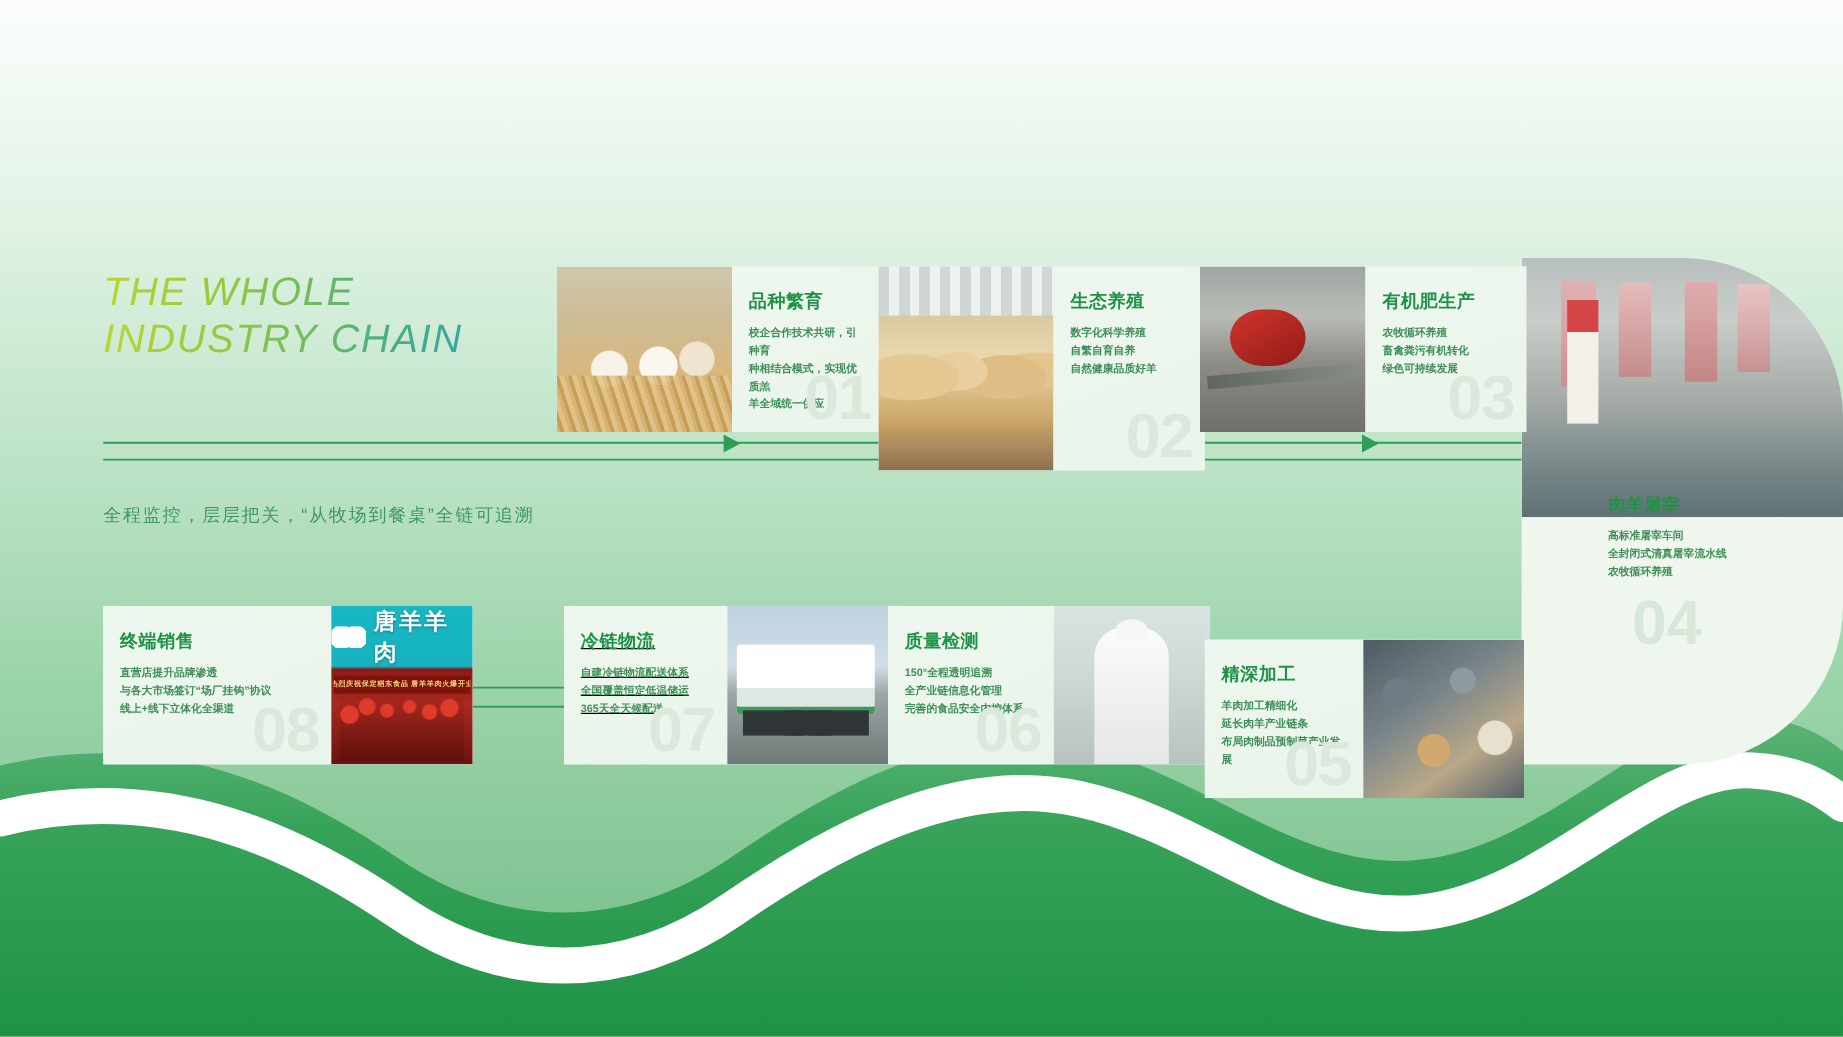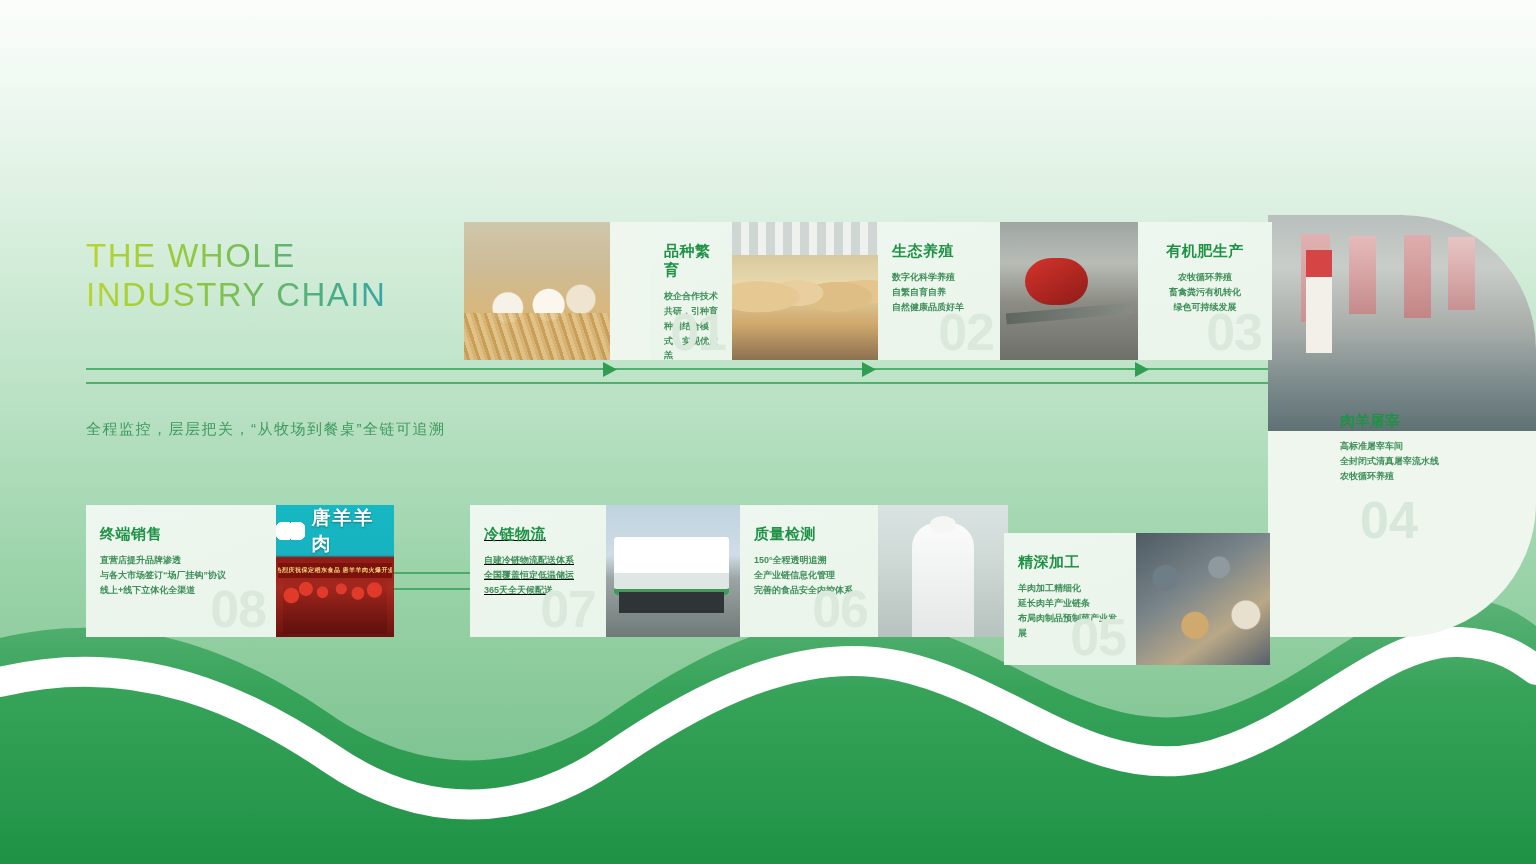--- a/index.html
+++ b/index.html
@@ -37,26 +37,26 @@
   }
   #title-cn {
     font-size: 30px; font-weight: 700; letter-spacing: 2px;
     line-height: 1.32;
     background: linear-gradient(90deg, #b4d233 0%, #8cc63f 22%, #3ea98e 58%, #1a97d4 100%);
     -webkit-background-clip: text; background-clip: text;
     -webkit-text-fill-color: transparent; color: transparent;
     white-space: nowrap;
   }
   #title-en {
-    margin-top: 15px;
+    margin-top: 2px;
     font-size: 33px; font-weight: 400; letter-spacing: 1.5px;
     line-height: 1.18;
     background: linear-gradient(90deg, #b9d52e 0%, #95c93d 25%, #4aae83 60%, #159ad8 100%);
     -webkit-background-clip: text; background-clip: text;
-    -webkit-text-fill-color: transparent; color: transparent;
+    -webkit-text-fill-color: transparent; color: transparent; font-style: italic;
   }
   #tagline {
     position: absolute; left: 86px; top: 420px;
     font-size: 15px; letter-spacing: 1.5px; color: #3f9a5f;
     white-space: nowrap;
   }
 
   
   #track { position: absolute; left: 0; top: 0; width: 1536px; height: 864px; pointer-events: none; }
 
@@ -302,51 +302,51 @@
 </div>
 
 <div id="header">
   <div id="title-en">
     <div>THE WHOLE</div>
     <div>INDUSTRY CHAIN</div>
   </div>
 </div>
 <div id="tagline">全程监控，层层把关，“从牧场到餐桌”全链可追溯</div>
 
-<div class="card" style="left:464px;top:222px;width:272px;height:138px;gap:40px;">
+<div class="card" style="left:464px;top:222px;width:272px;height:138px;">
   <div class="photo" style="width:146px;">
     <div class="ph ph-lambs"></div>
   </div>
   <div class="body">
     <div class="ttl">品种繁育</div>
     <div class="lines">
       <div>校企合作技术共研，引种育</div>
       <div>种相结合模式，实现优质羔</div>
       <div>羊全域统一供应</div>
     </div>
     <div class="num">01</div>
   </div>
 </div>
 
-<div class="card" style="left:732px;top:222px;width:272px;height:138px;">
+<div class="card" style="left:732px;top:222px;width:272px;height:170px;">
   <div class="photo" style="width:146px;">
     <div class="ph ph-sheep"></div>
   </div>
   <div class="body">
     <div class="ttl">生态养殖</div>
     <div class="lines">
       <div>数字化科学养殖</div>
       <div>自繁自育自养</div>
       <div>自然健康品质好羊</div>
     </div>
     <div class="num">02</div>
   </div>
 </div>
 
-<div class="card" style="left:1000px;top:222px;width:272px;height:138px;text-align:center;">
+<div class="card" style="left:1000px;top:222px;width:272px;height:138px;">
   <div class="photo" style="width:138px;">
     <div class="ph ph-factory"></div>
   </div>
   <div class="body">
     <div class="ttl">有机肥生产</div>
     <div class="lines">
       <div>农牧循环养殖</div>
       <div>畜禽粪污有机转化</div>
       <div>绿色可持续发展</div>
     </div>

